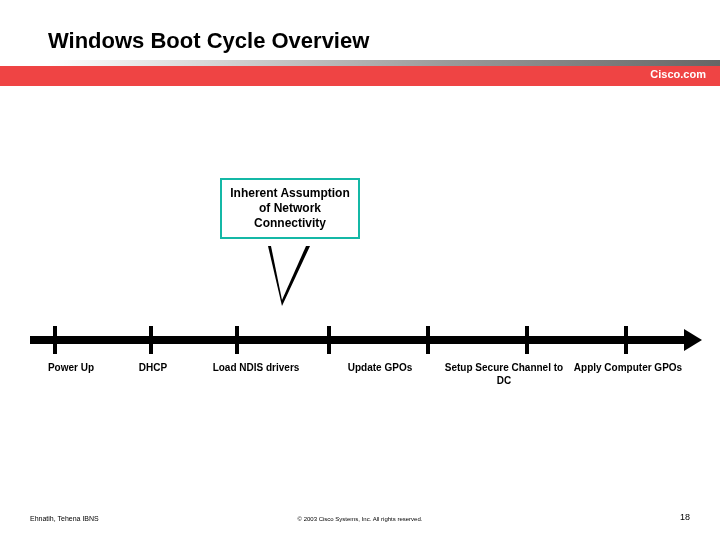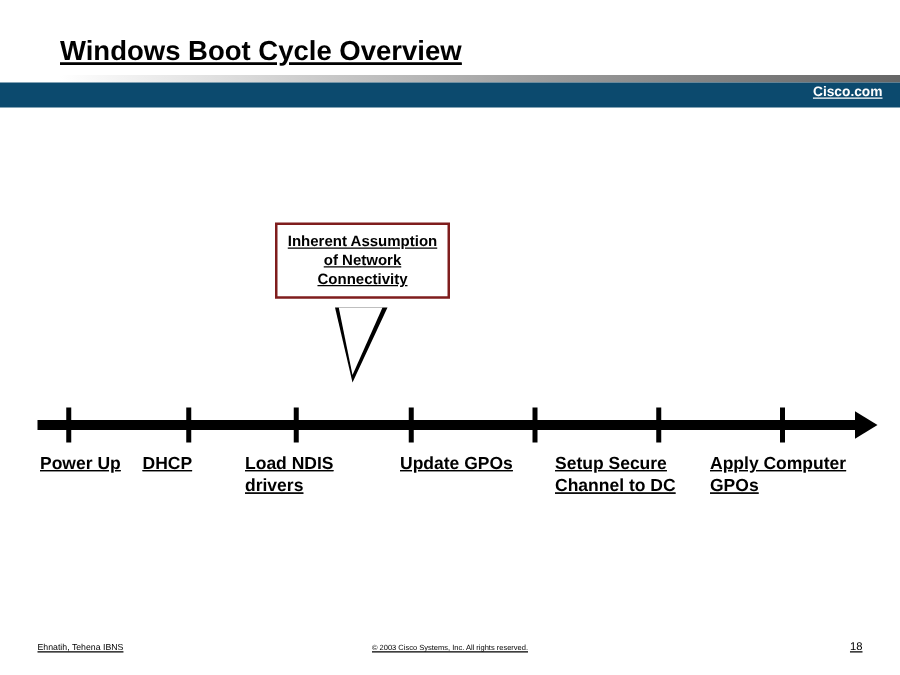--- a/index.html
+++ b/index.html
@@ -1,38 +1,38 @@
 <!DOCTYPE html>
 <html><head>
 <meta charset="utf-8">
 <style>
-  * { box-sizing: border-box; margin: 0; padding: 0; text-decoration: underline; }
+  * { box-sizing: border-box; margin: 0; padding: 0; }
   html, body { width: 720px; height: 540px; font-family: Arial, Helvetica, sans-serif; background: #fff; }
   .slide { position: relative; width: 720px; height: 540px; background: #fff; }
 
   .title-block { position: absolute; left: 0; top: 28px; width: 720px; }
   .title { font-size: 22px; font-weight: bold; color: #000; padding-left: 48px; padding-bottom: 6px; }
   .rule-gradient {
     height: 6px;
     background: linear-gradient(to right, #fff 0%, #999 60%, #666 100%);
     margin-left: 48px; margin-right: 0;
   }
-  .black-band { height: 20px; background: #0c4a6e; position: relative; }
+  .black-band { height: 20px; background: #ef4444; position: relative; }
   .cisco-com {
     position: absolute; right: 14px; top: 2px;
     color: #fff; font-size: 11px; font-weight: bold;
   }
 
   
   .callout {
     position: absolute;
     left: 220px; top: 178px;
     width: 140px;
     background: #fff;
-    border: 2px solid #7f1d1d;
+    border: 2px solid #14b8a6;
     padding: 6px 8px;
     text-align: center;
     font-size: 12px; font-weight: bold;
     line-height: 1.25;
     z-index: 3;
   }
   
   .callout-tail {
     position: absolute;
     left: 268px; top: 246px;
@@ -66,22 +66,22 @@
     position: absolute; top: -10px; width: 4px; height: 28px; background: #000;
   }
   
 
   .labels {
     position: absolute; left: 30px; top: 358px; width: 660px;
     display: flex;
   }
   .label {
     flex: 1 1 0;
-    text-align: left;
-    font-size: 14px; font-weight: bold;
+    text-align: center;
+    font-size: 10px; font-weight: bold;
     padding: 4px 2px 0 2px;
     line-height: 1.25;
   }
   .label.narrow { flex: 0.65 1 0; }
 
   .footer-left {
     position: absolute; left: 30px; bottom: 18px;
     font-size: 7px; color: #000;
   }
   .footer-center {

